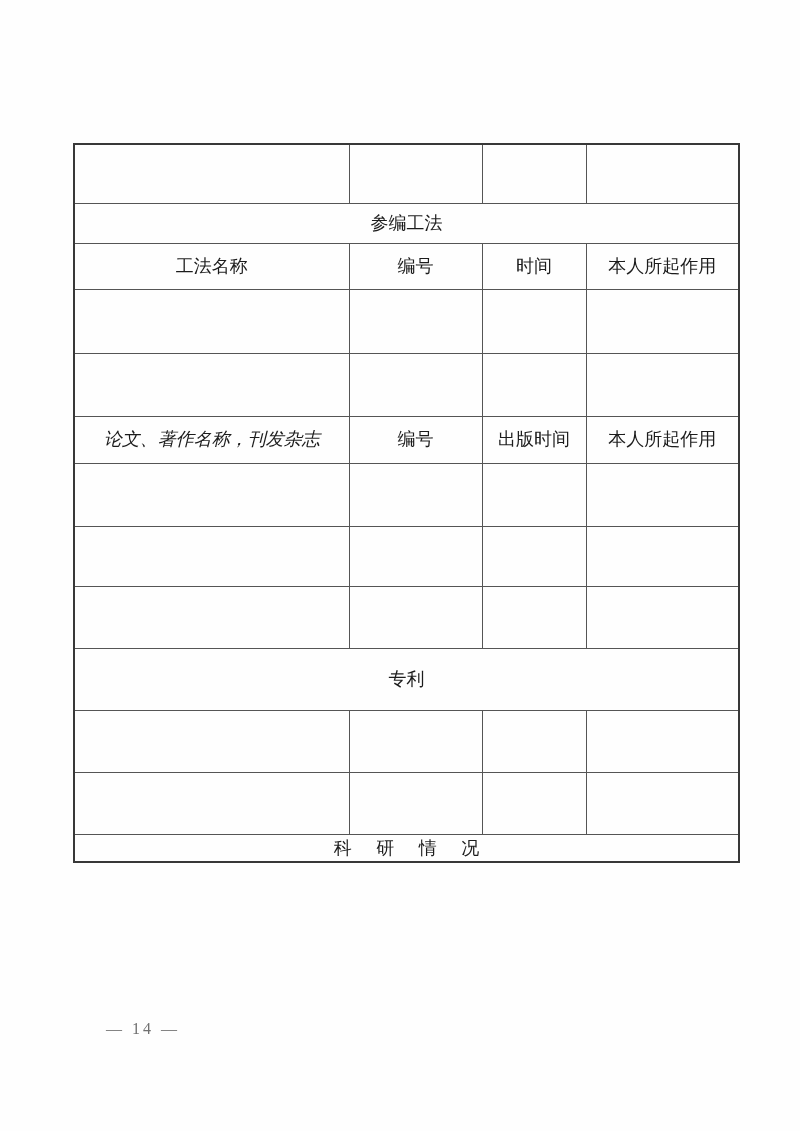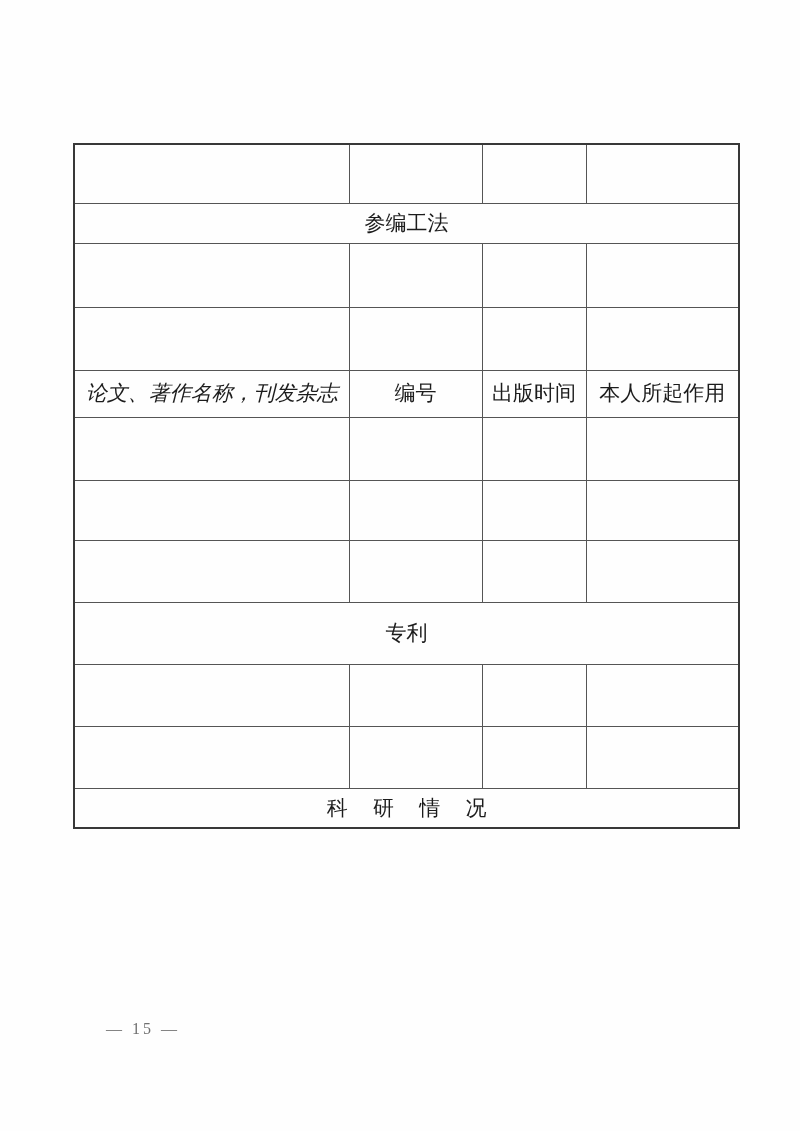--- a/index.html
+++ b/index.html
@@ -20,36 +20,36 @@
     width:665px;
     border-collapse:collapse;
     table-layout:fixed;
     border:2px solid #383838;
   }
   table.form td{
     border:1px solid #555555;
     text-align:center;
     vertical-align:middle;
     padding:0;
-    font-size:21px;
+    font-size:18px;
     color:#1c1c1c;
     line-height:1.25;
     overflow:hidden;
   }
   td.title-cell{ font-size:20px; }
   td.hdr-small{ font-size:17px;font-style:italic; }
   td.footer-title{
     font-size:19px;
     word-spacing:20px;
   }
   
   .r1{height:59px}.r2{height:40px}.r3{height:46px}.r4{height:64px}
   .r5{height:63px}.r6{height:43px}.r7{height:47px}.r8{height:63px}
   .r9{height:60px}.r10{height:62px}.r11{height:62px}.r12{height:65px}
-  .r13{height:62px}.r14{height:62px}.r15{height:40px}
+  .r13{height:62px}.r14{height:62px}.r15{height:28px}
   .page-number{
     position:absolute;
     left:106px;top:1020px;
     font-size:16px;
     color:#707070;
     letter-spacing:3px;
     font-family:"Liberation Serif","DejaVu Serif",serif;
   }
 </style>
 </head>
@@ -68,20 +68,26 @@
     <tbody>
         <tr class="r1">
       <td></td>
       <td></td>
       <td></td>
       <td></td>
     </tr>
 
     <tr class="r2">
       <td colspan="4" class="title-cell">参编工法</td>
+    </tr>
+    <tr class="r3">
+      <td>工法名称</td>
+      <td>编号</td>
+      <td>时间</td>
+      <td>本人所起作用</td>
     </tr>
     <tr class="r4">
       <td></td>
       <td></td>
       <td></td>
       <td></td>
     </tr>
     <tr class="r5">
       <td></td>
       <td></td>
@@ -129,14 +135,14 @@
       <td></td>
       <td></td>
     </tr>
 
     <tr class="r15">
       <td colspan="4" class="footer-title">科 研 情 况</td>
     </tr>
   </tbody>
     </table>
 
-  <div class="page-number">— 15 —</div>
+  <div class="page-number">— 14 —</div>
 </div>
 
 </body></html>

